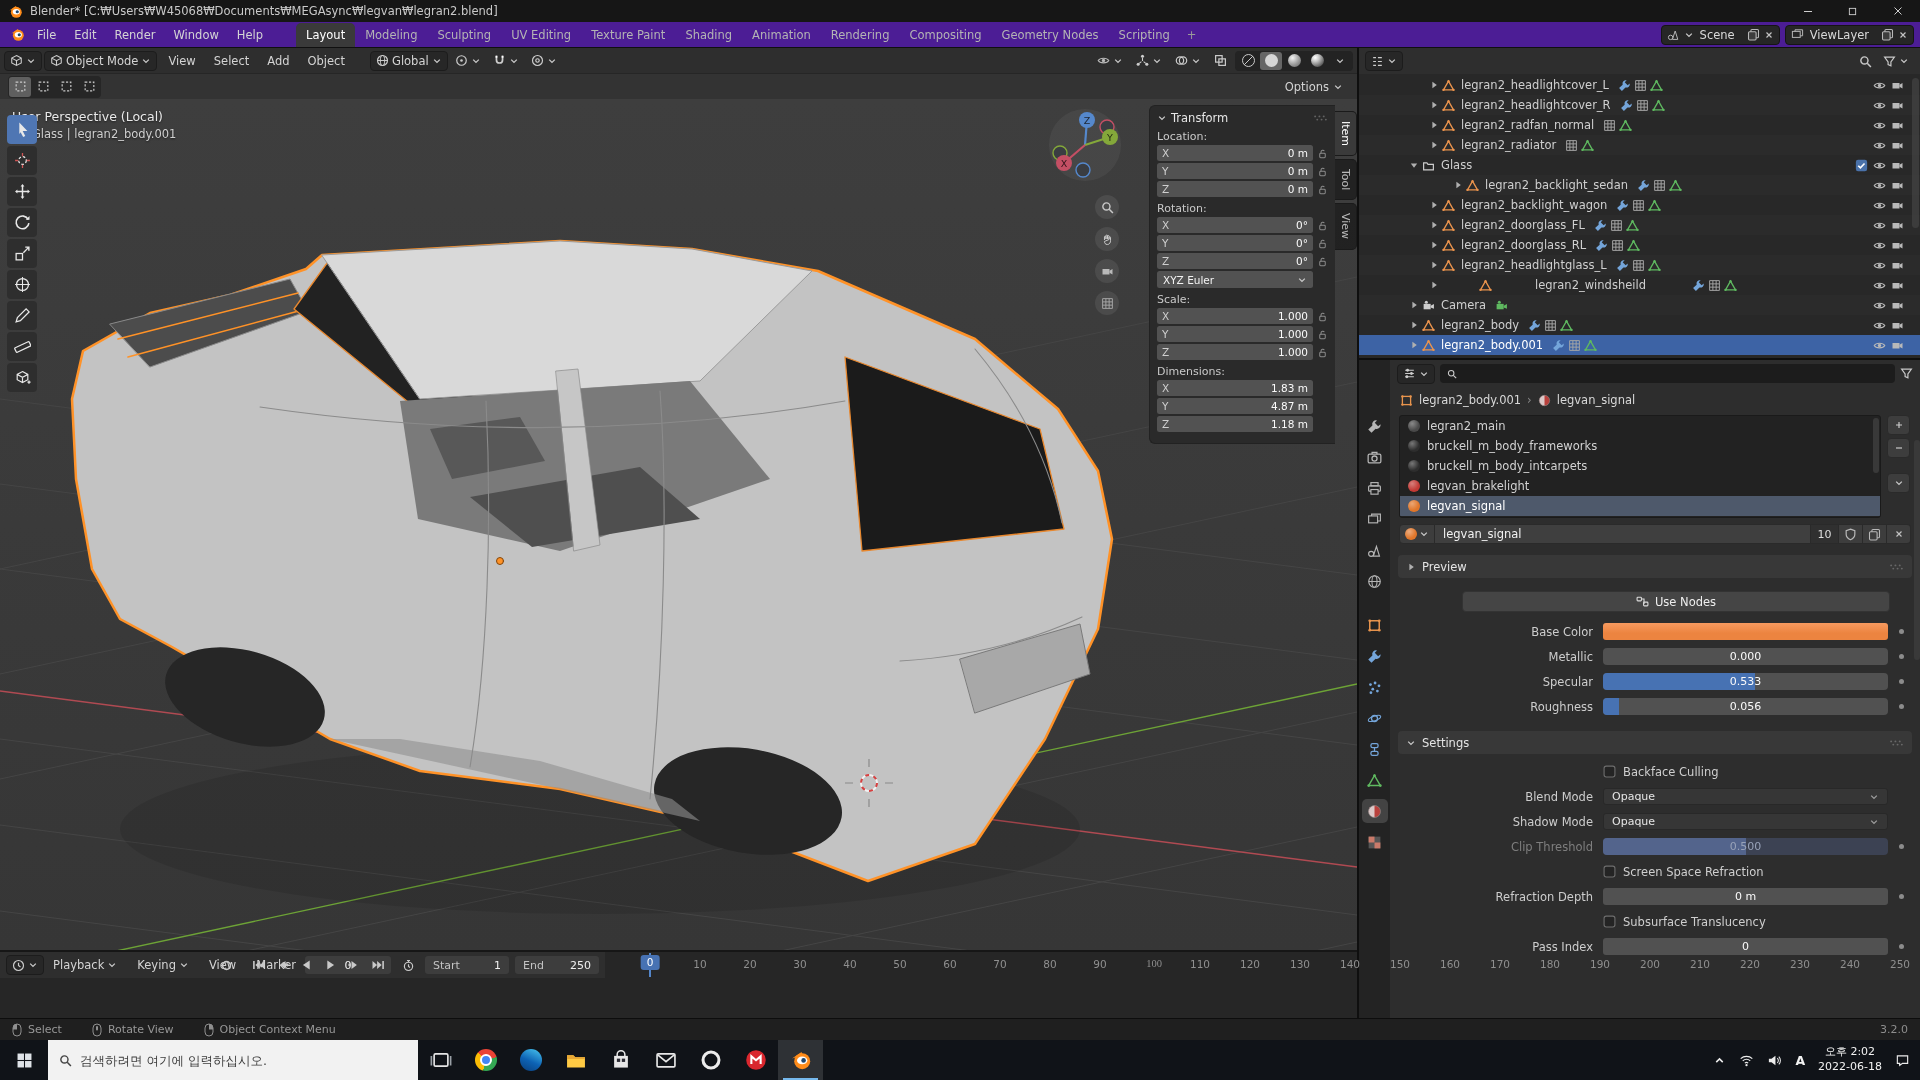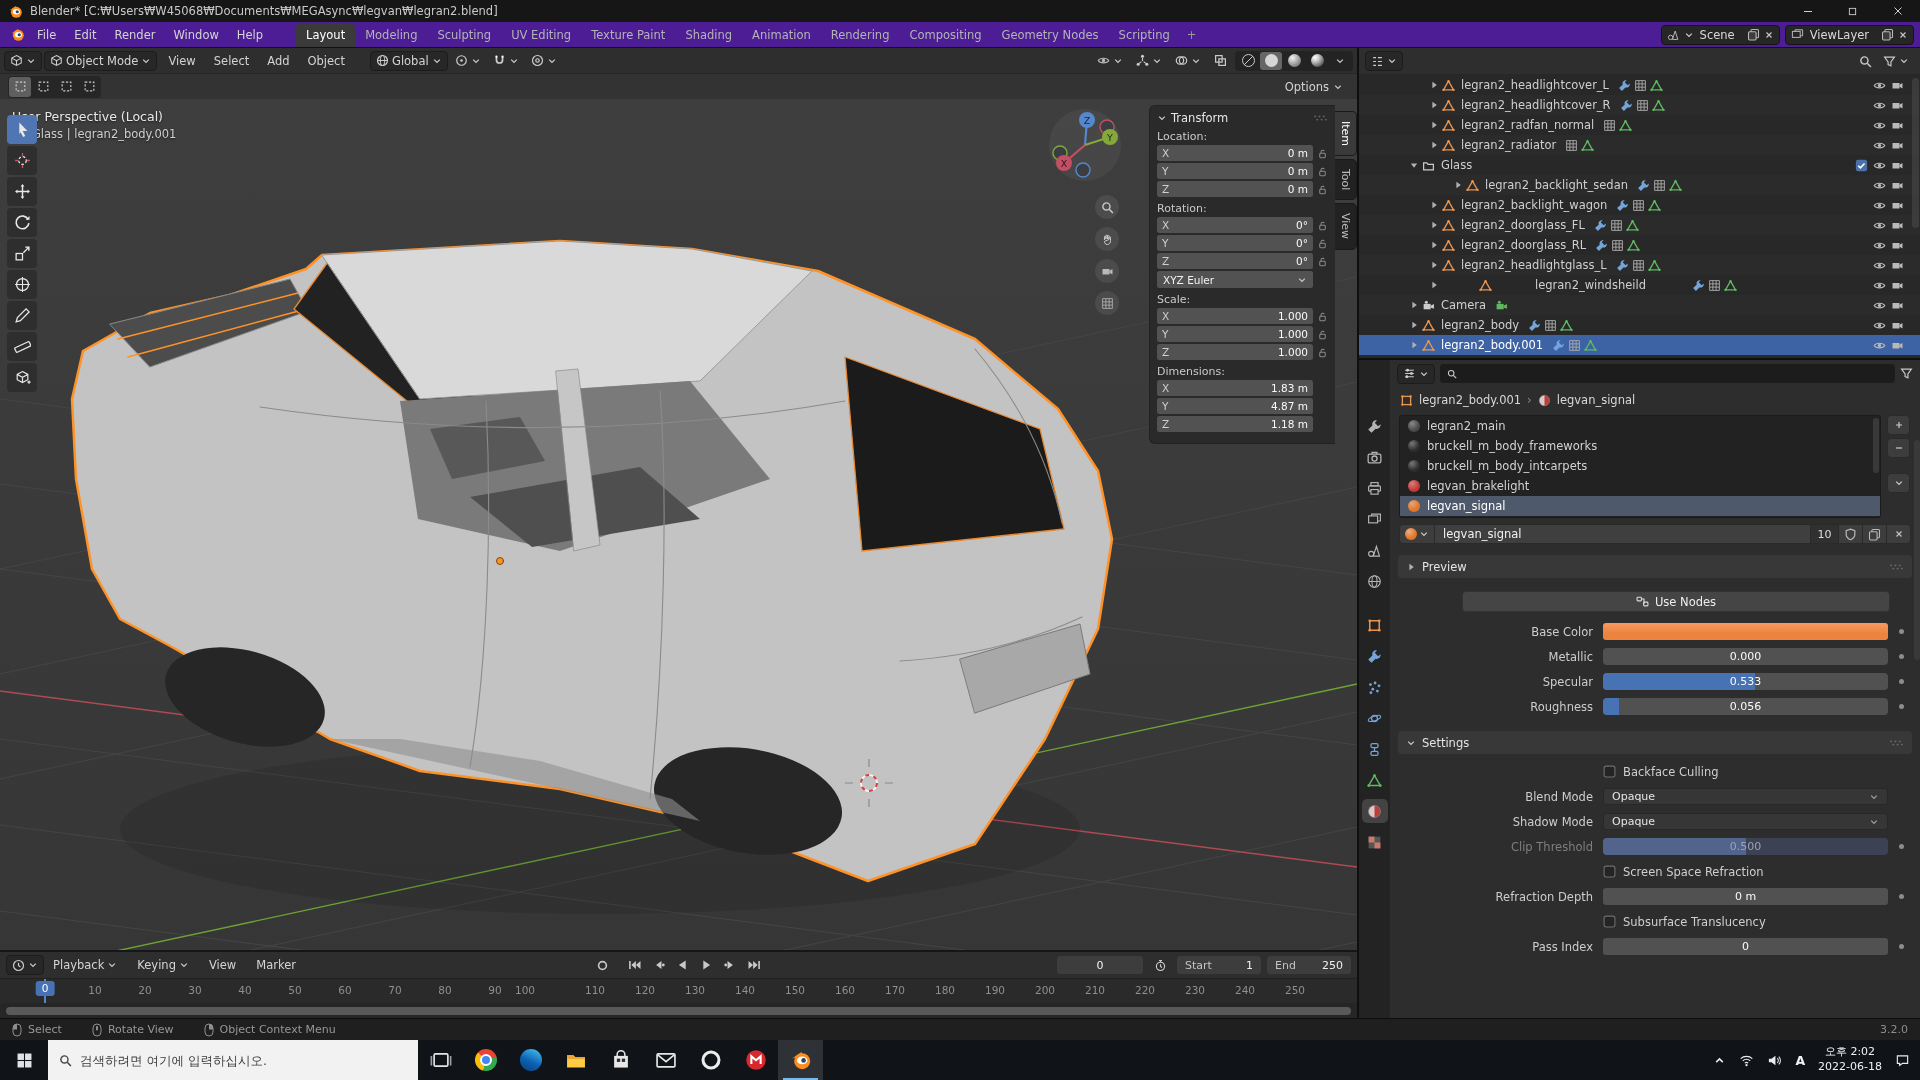--- a/index.html
+++ b/index.html
@@ -72,21 +72,21 @@
 .np-field{flex:1;height:16px;background:#525252;border-radius:2.5px;display:flex;align-items:center;padding:0 5px;font-size:10.5px}
 .np-axis{color:#cfcfcf}
 .np-val{margin-left:auto;color:#fafafa}
 .np-lock{width:11px;height:11px;opacity:.75}
 .np-dd{height:17px;background:#525252;border-radius:2.5px;display:flex;align-items:center;padding:0 6px;font-size:10.5px;color:#f2f2f2;margin:2px 15px 2px 0}
 .np-dd .ic{margin-left:auto}
 .np-tabs{display:flex;flex-direction:column;gap:3px;padding-top:6px}
 .np-tab{writing-mode:vertical-rl;background:rgba(32,32,32,.92);color:#b9b9b9;font-size:11px;padding:9px 4px;border-radius:0 5px 5px 0;border:1px solid #1a1a1a;border-left:none}
 .np-tab.active{background:rgba(58,58,58,.96);color:#fff}
 
-.timeline{height:68px;flex:none;display:flex;flex-direction:column;background:#262626;border-top:2px solid #161616}
+.timeline{height:68px;flex:none;display:flex;flex-direction:row;background:#262626;border-top:2px solid #161616}
 .tl-header{height:26px;display:flex;align-items:center;background:#2e2e2e;padding:0 6px;position:relative}
 .tl-menus{display:flex;align-items:center;gap:2px}
 .tl-transport{position:absolute;left:50%;transform:translateX(-50%);display:flex;align-items:center;gap:2px}
 .tp-btn{width:22px;height:20px;display:flex;align-items:center;justify-content:center;border-radius:3px}
 .tp-rec{margin-right:8px}
 .tl-right{margin-left:auto;display:flex;align-items:center;gap:6px}
 .tl-field{height:18px;background:#3d3d3d;border-radius:3px;display:flex;align-items:center;justify-content:center;font-size:11px;color:#f0f0f0;padding:0 8px}
 .tl-frame{width:86px}
 .tl-range{width:84px;justify-content:space-between}
 .tl-range .lab{color:#c3c3c3}
@@ -982,21 +982,21 @@
               <span class="tick" style="left: 45px;">0</span>
               <span class="tick" style="left: 95px;">10</span>
               <span class="tick" style="left: 145px;">20</span>
               <span class="tick" style="left: 195px;">30</span>
               <span class="tick" style="left: 245px;">40</span>
               <span class="tick" style="left: 295px;">50</span>
               <span class="tick" style="left: 345px;">60</span>
               <span class="tick" style="left: 395px;">70</span>
               <span class="tick" style="left: 445px;">80</span>
               <span class="tick" style="left: 495px;">90</span>
-              <span class="tick" style="left: 525px;">100</span>
+              <span class="tick" style="left: 549px; font-family: Liberation Serif, serif;">100</span>
               <span class="tick" style="left: 595px;">110</span>
               <span class="tick" style="left: 645px;">120</span>
               <span class="tick" style="left: 695px;">130</span>
               <span class="tick" style="left: 745px;">140</span>
               <span class="tick" style="left: 795px;">150</span>
               <span class="tick" style="left: 845px;">160</span>
               <span class="tick" style="left: 895px;">170</span>
               <span class="tick" style="left: 945px;">180</span>
               <span class="tick" style="left: 995px;">190</span>
               <span class="tick" style="left: 1045px;">200</span>

